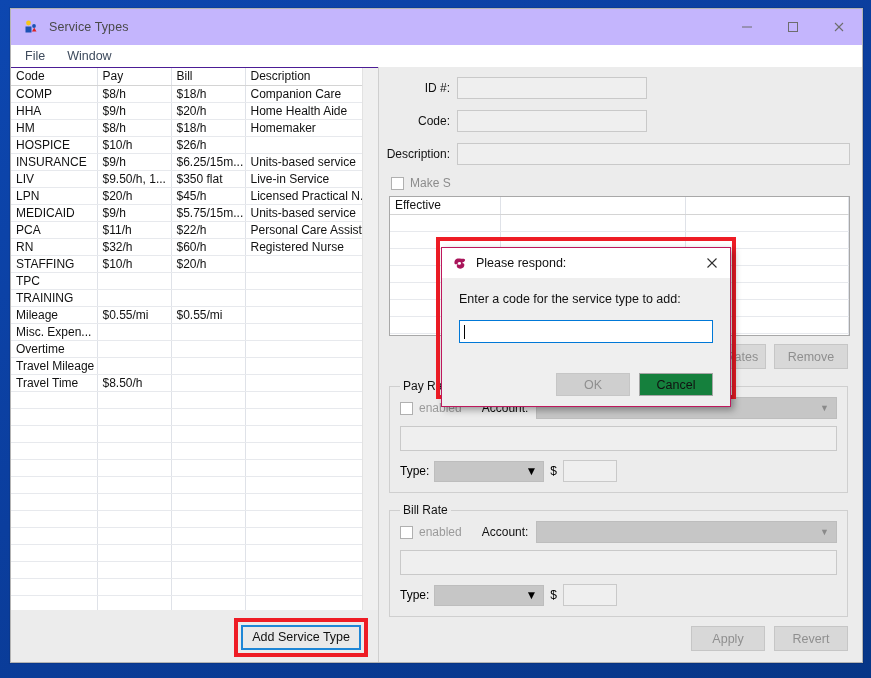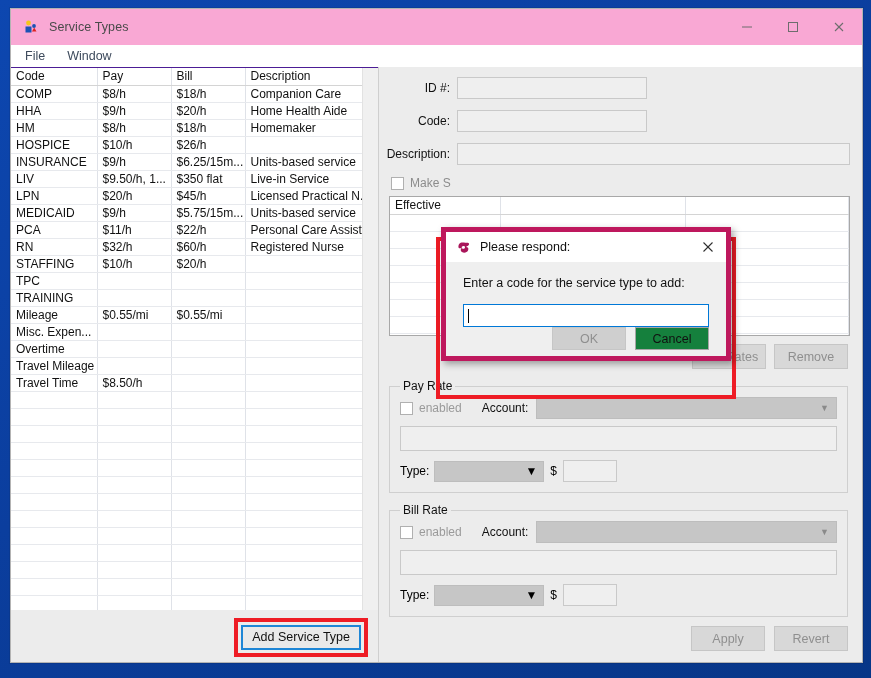--- a/index.html
+++ b/index.html
@@ -23,21 +23,21 @@
   #window {
     position:absolute; left:10px; top:8px;
     width: 853px; height: 655px;
     background:#ffffff;
     border:1px solid #b3b3b3;
     box-shadow:0 0 0 1px rgba(0,0,0,.08);
     display:flex; flex-direction:column;
   }
   #titlebar {
     height:36px; flex:none; display:flex; align-items:center;
-    background:#f9a8d4;
+    background:#c4b5fd;
   }
   #titlebar .app-icon { width:16px; height:16px; margin-left:12px; position:relative; flex:none; }
   #titlebar .title {
     margin-left:10px; font-size:12.5px; color:#4a4a4a; letter-spacing:.1px;
   }
   #titlebar .spacer { flex:1; }
   .wbtn {
     width:46px; height:36px; display:flex; align-items:center; justify-content:center;
     color:#6d6d6d;
   }
@@ -143,22 +143,22 @@
   .amt { width:54px; height:22px; background:#efefef; border:1px solid #c9c9c9; }
 
   #applybar { display:flex; justify-content:flex-end; gap:9px; margin:9px 2px 16px 0; }
 
   
   #dlg-hl {
     position:absolute; left:425px; top:170px; width:300px; height:162px;
     border:4px solid #ee1c25; z-index:40; pointer-events:none;
   }
   #dialog {
-    position:absolute; left:430px; top:160px; width:290px; height:134px;
-    background:#efefef; border:5px solid #be185d;
+    position:absolute; left:430px; top:180px; width:290px; height:160px;
+    background:#efefef; border:1px solid #be185d;
     box-shadow:3px 3px 7px rgba(0,0,0,.35);
     z-index:41; display:flex; flex-direction:column;
   }
   #dlg-title {
     height:30px; flex:none; background:#fff; display:flex; align-items:center;
     padding-left:10px;
   }
   #dlg-title .dicon { width:15px; height:15px; flex:none; }
   #dlg-title .dtxt { margin-left:9px; font-size:12.5px; color:#111; }
   #dlg-title .dspacer { flex:1; }

